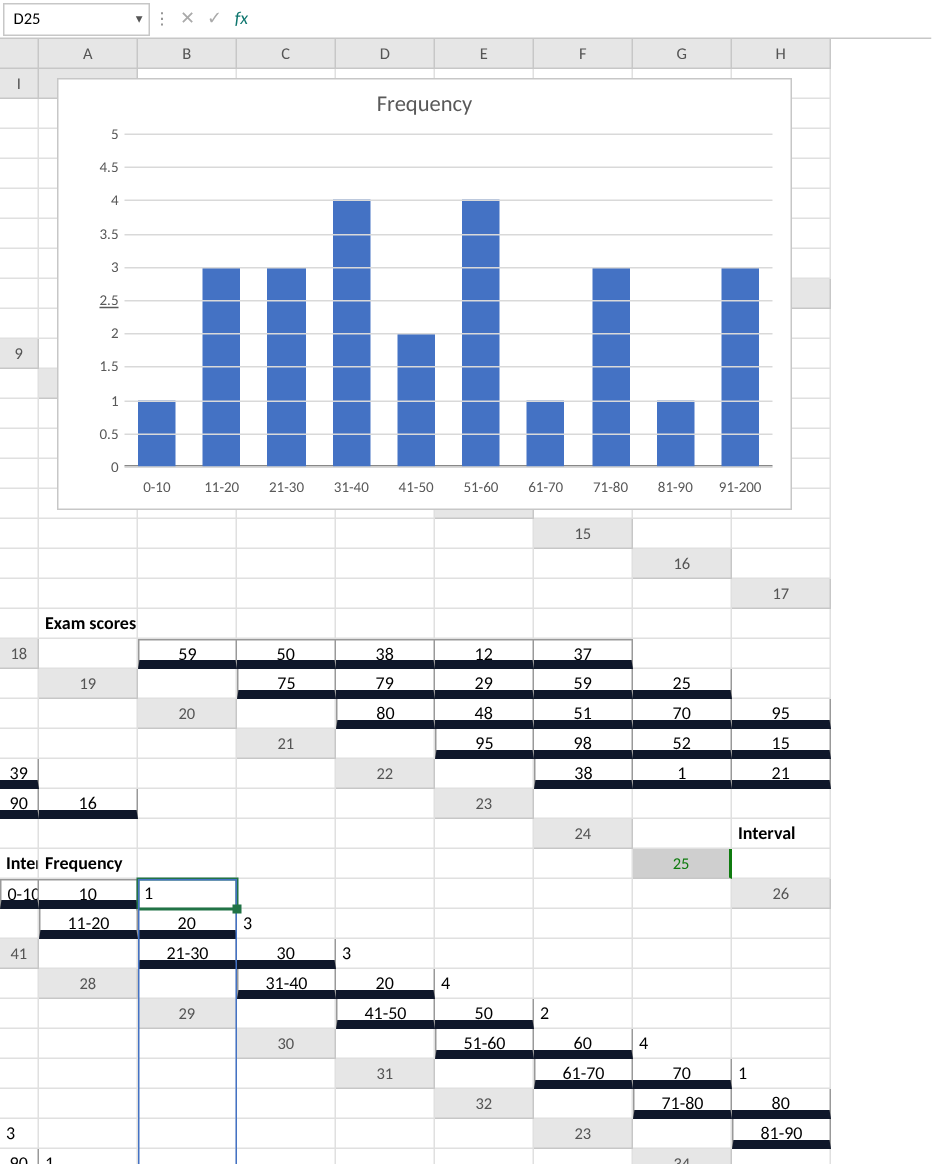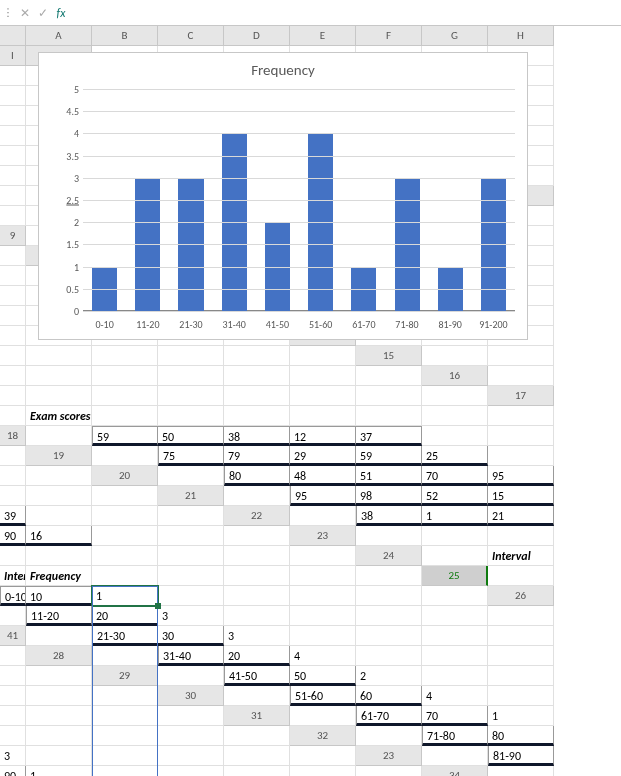--- a/index.html
+++ b/index.html
@@ -99,25 +99,25 @@
     border-right: 1px solid #e0e0e0;
     border-bottom: 1px solid #e0e0e0;
     height: 20px;
     padding: 0 4px;
     line-height: 20px;
     font-size: 12px;
     overflow: hidden;
     white-space: nowrap;
     position: relative;
   }
-  .cell.bold { font-weight: bold; font-style: italic; }
+  .cell.bold { font-weight: bold; }
   .bt { border-top: 1px solid #999; }
   .bl { border-left: 1px solid #999; }
   .br { border-right: 1px solid #999; }
-  .bb { border-bottom: 3px solid #0f172a; }
+  .bb { border-bottom: 6px solid #0f172a; text-align: center; }
 
   
   .chart-container {
     position: absolute;
     left: 38px;
     top: 52px;
     width: 490px;
     height: 288px;
     background: #fff;
     border: 1px solid #c7c7c7;
@@ -206,20 +206,24 @@
     position: absolute;
     width: 6px; height: 6px;
     background: #217346;
     z-index: 6;
   }
 </style>
 </head>
 <body>
 
 <div class="formula-bar">
+  <div class="name-box">
+    <span>D25</span>
+    <span class="dd">▾</span>
+  </div>
   <span class="fb-sep">⋮</span>
   <span class="fb-btn">✕</span>
   <span class="fb-btn">✓</span>
   <span class="fb-btn fx">fx</span>
 </div>
 
 <div class="grid" id="sheet-grid">
     <div class="corner"></div>
     <div class="ch">A</div>
     <div class="ch">B</div>

